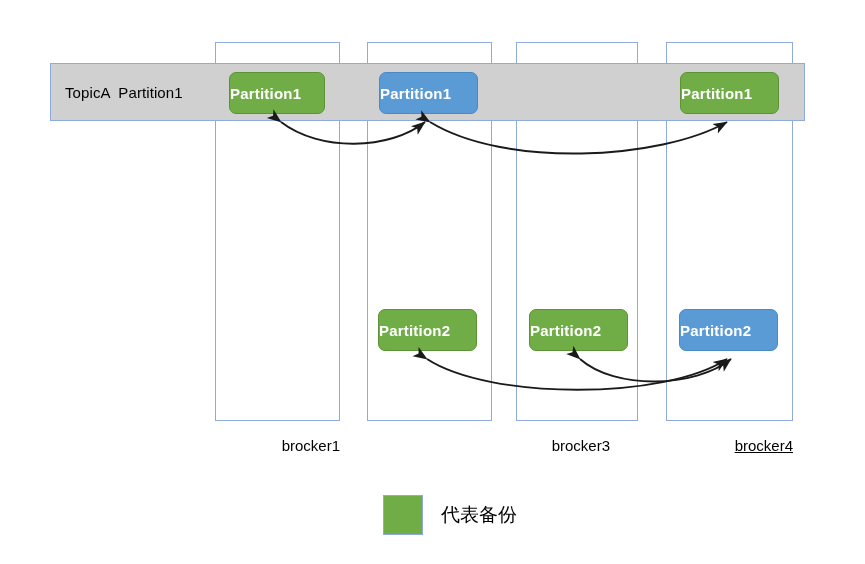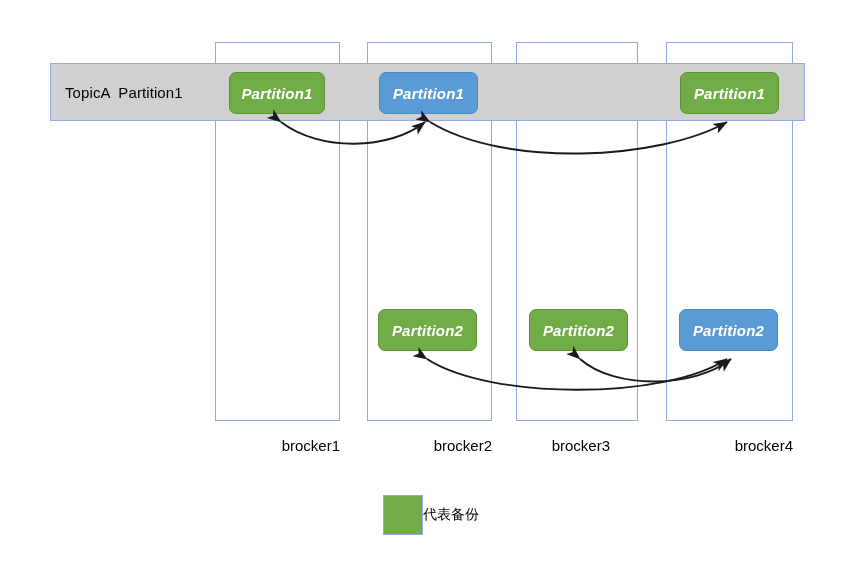--- a/index.html
+++ b/index.html
@@ -48,26 +48,24 @@
     letter-spacing: 0.1px;
   }
 
   
   .partition-chip {
     position: absolute;
     border-radius: 7px;
     box-sizing: border-box;
     display: flex;
     align-items: center;
-    justify-content: center;
     font-size: 15px;
     color: #ffffff;
     font-weight: 600;
     letter-spacing: 0.2px;
-    font-style: italic;
   }
   .chip-green {
     background: #70AD47;
     border: 1px solid #5D9336;
   }
   .chip-blue {
     background: #5B9BD5;
     border: 1px solid #4A8AC4;
   }
 
@@ -86,21 +84,22 @@
     align-items: center;
   }
   .legend-swatch {
     width: 40px;
     height: 40px;
     background: #70AD47;
     border: 1px solid #8FAADC;
     box-sizing: border-box;
   }
   .legend-text {
-    font-size: 14px;
+    margin-left: 18px;
+    font-size: 19px;
     color: #000000;
     font-family: "DejaVu Sans", sans-serif;
   }
 
   
   #arrows {
     position: absolute;
     left: 0; top: 0;
     width: 865px;
     height: 564px;
@@ -152,22 +151,21 @@
     <path d="M 281 122 C 320 152, 390 150, 425 122" fill="none" stroke="#1A1A1A" stroke-width="1.9" marker-start="url(#ah)" marker-end="url(#ah)"></path>
 
     <path d="M 430 122 C 505 168, 660 160, 727 122" fill="none" stroke="#1A1A1A" stroke-width="1.9" marker-start="url(#ah)" marker-end="url(#ah)"></path>
 
     <path d="M 427 359 C 490 400, 665 400, 727 359" fill="none" stroke="#1A1A1A" stroke-width="1.9" marker-start="url(#ah)" marker-end="url(#ah)"></path>
 
     <path d="M 580 359 C 615 390, 695 388, 731 359" fill="none" stroke="#1A1A1A" stroke-width="1.9" marker-start="url(#ah)" marker-end="url(#ah)"></path>
   </svg>
 
   <div class="broker-caption" style="left:215px; top:437px; width:125px;">brocker1</div>
-  <div class="broker-caption" style="left:367px; top:437px; width:125px;">brocker2</div>
   <div class="broker-caption" style="left:488px; top:437px; width:122px;">brocker3</div>
-  <div class="broker-caption" style="left:666px; top:437px; width:127px;">brocker4</div>
+  <div class="broker-caption" style="left:666px; top:437px; width:127px;text-decoration:underline;">brocker4</div>
 
   <div class="legend" style="left:383px; top:495px;">
     <div class="legend-swatch"></div>
     <div class="legend-text">代表备份</div>
   </div>
 
 </div>
 
 </body></html>

